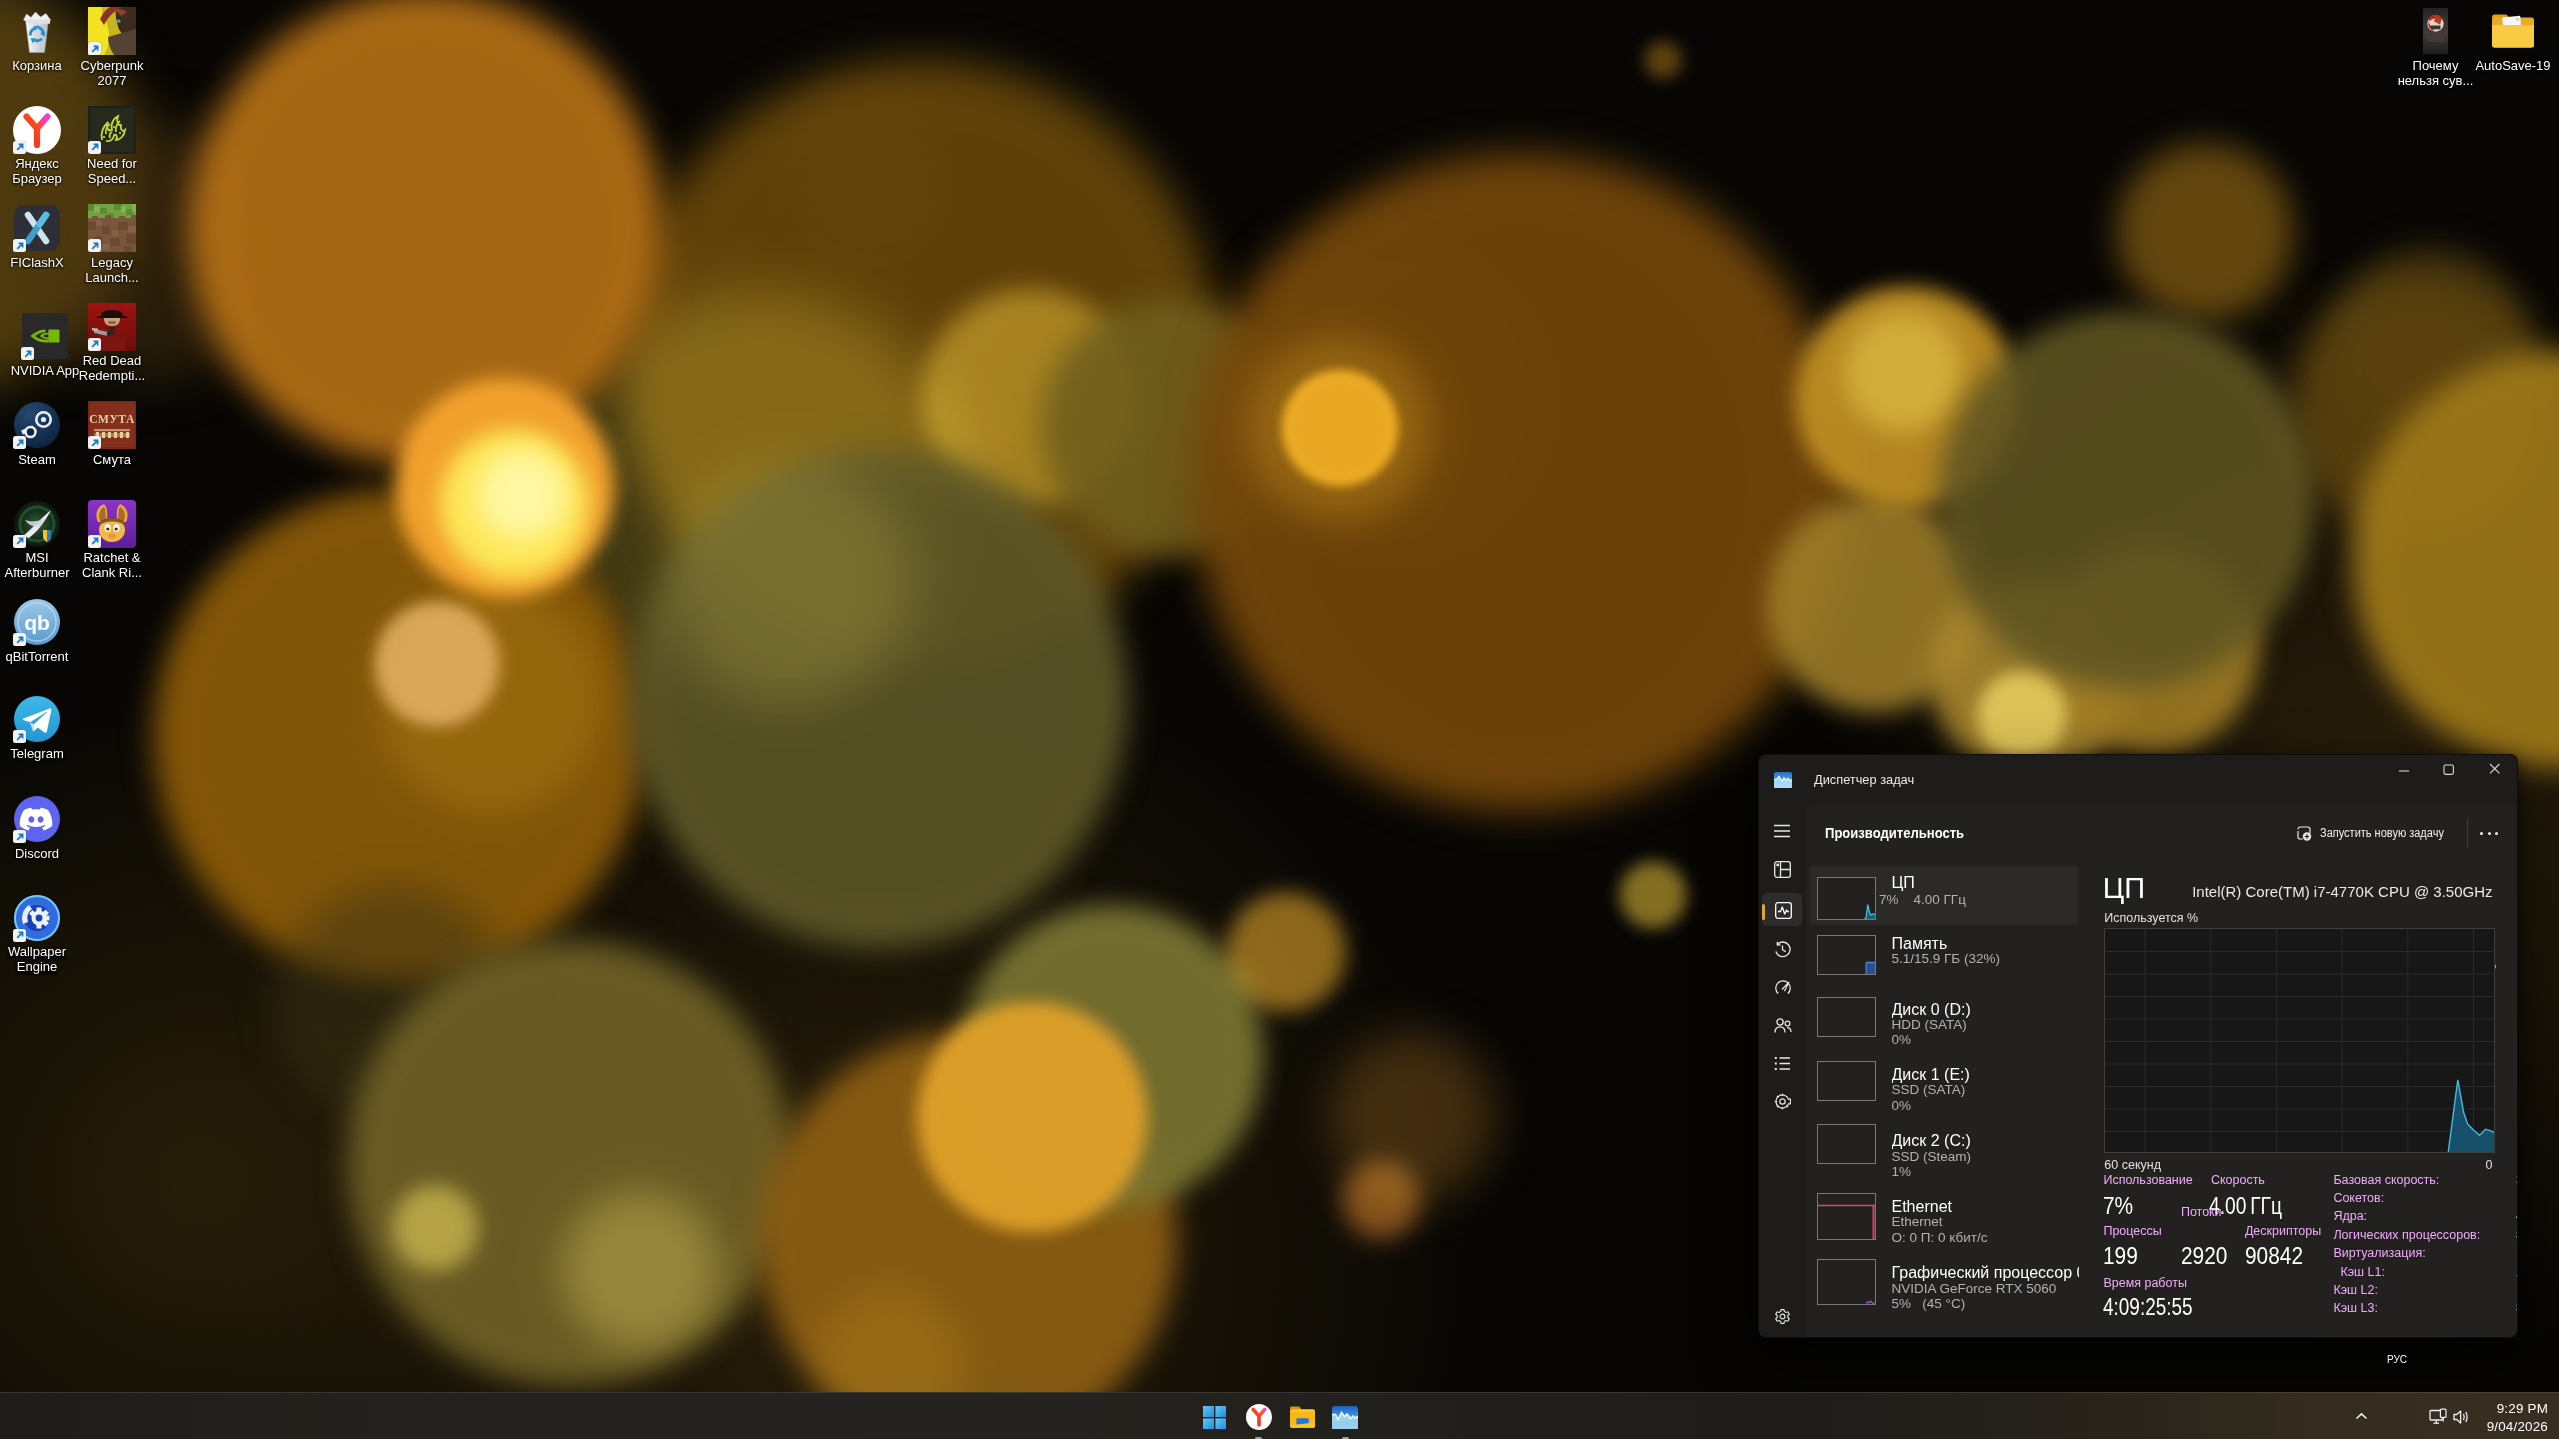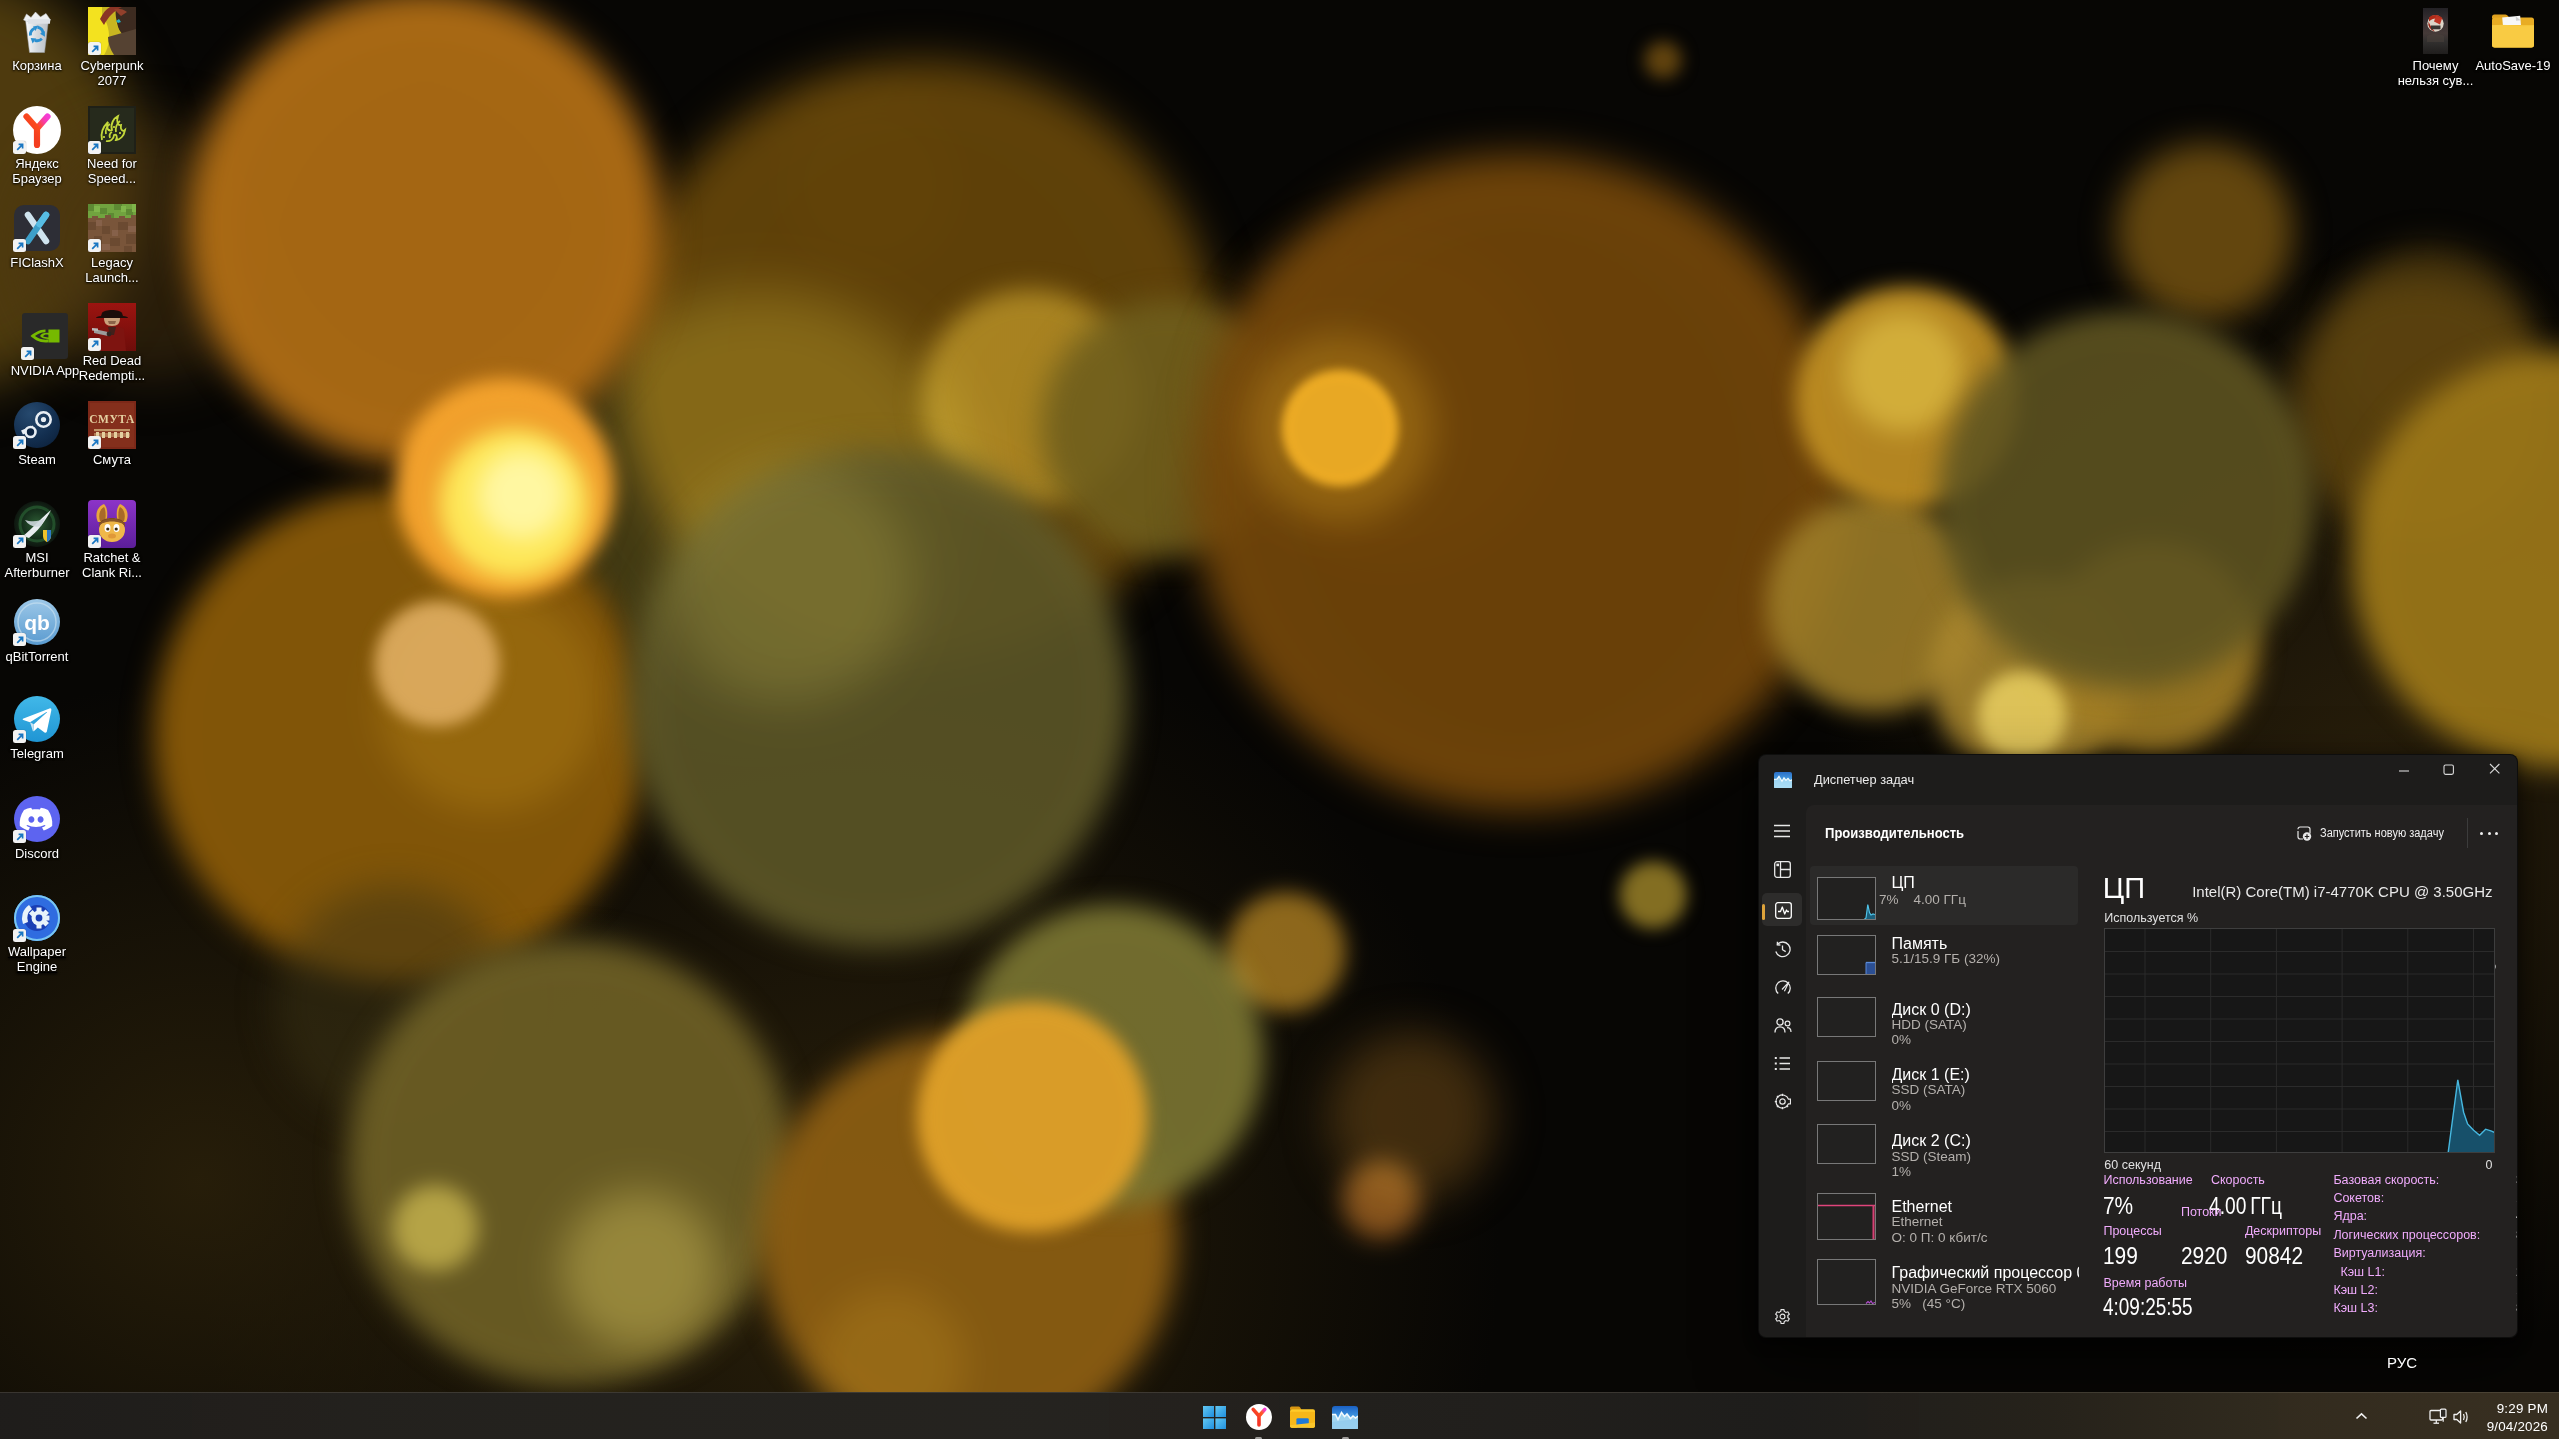--- a/index.html
+++ b/index.html
@@ -687,21 +687,21 @@
 <path d="M0 8.5 L3.5 8.5 L6 13.5 L9.5 6.5 L12.5 10.5 L15 8 L18.5 12.5 L21 10 L23.5 12 L26 10" stroke="#f2fafe" stroke-width="1.5" fill="none"></path>
 <path d="M0 16 L26 13 L26 23 L0 23 Z" fill="#8ec8ec" opacity="0.6"></path>
 </svg>
 <div class="pill" style="left:1255px;"></div>
 <div class="pill" style="left:1342px;"></div>
 </div>
 <div id="tray">
 <svg class="abs" style="left:2354px;top:1409px" width="15" height="15" viewBox="0 0 15 15">
       <path d="M2.5 9.5 L7.5 4.8 L12.5 9.5" stroke="#f0f0f0" stroke-width="1.6" fill="none"></path>
     </svg>
-<div class="abs tray" style="left:2387px;top:1354px;font-size:15px;">РУС</div>
+<div class="abs tray" style="left:2387px;top:1354px;font-size:10px;">РУС</div>
 <svg class="abs" style="left:2429px;top:1408px" width="18" height="18" viewBox="0 0 18 18">
 <rect x="1" y="2.5" width="12.5" height="9.5" rx="1" stroke="#f0f0f0" stroke-width="1.3" fill="none"></rect>
 <path d="M4.5 15.2 L10 15.2" stroke="#f0f0f0" stroke-width="1.3"></path>
       <path d="M7.3 12 L7.3 15" stroke="#f0f0f0" stroke-width="1.3"></path>
 <rect x="11.4" y="1.2" width="5.6" height="8.2" rx="1" fill="#2b2824" stroke="#f0f0f0" stroke-width="1.2"></rect>
 <path d="M14.2 9.5 L14.2 13.8" stroke="#f0f0f0" stroke-width="1.2"></path>
 </svg>
 <svg class="abs" style="left:2452px;top:1408px" width="19" height="18" viewBox="0 0 19 18">
 <path d="M2 6.5 L4.8 6.5 L8.6 3 L8.6 15 L4.8 11.5 L2 11.5 Z" fill="none" stroke="#f0f0f0" stroke-width="1.3" stroke-linejoin="round"></path>
 <path d="M11.5 6 Q13 9 11.5 12" stroke="#f0f0f0" stroke-width="1.3" fill="none"></path>

